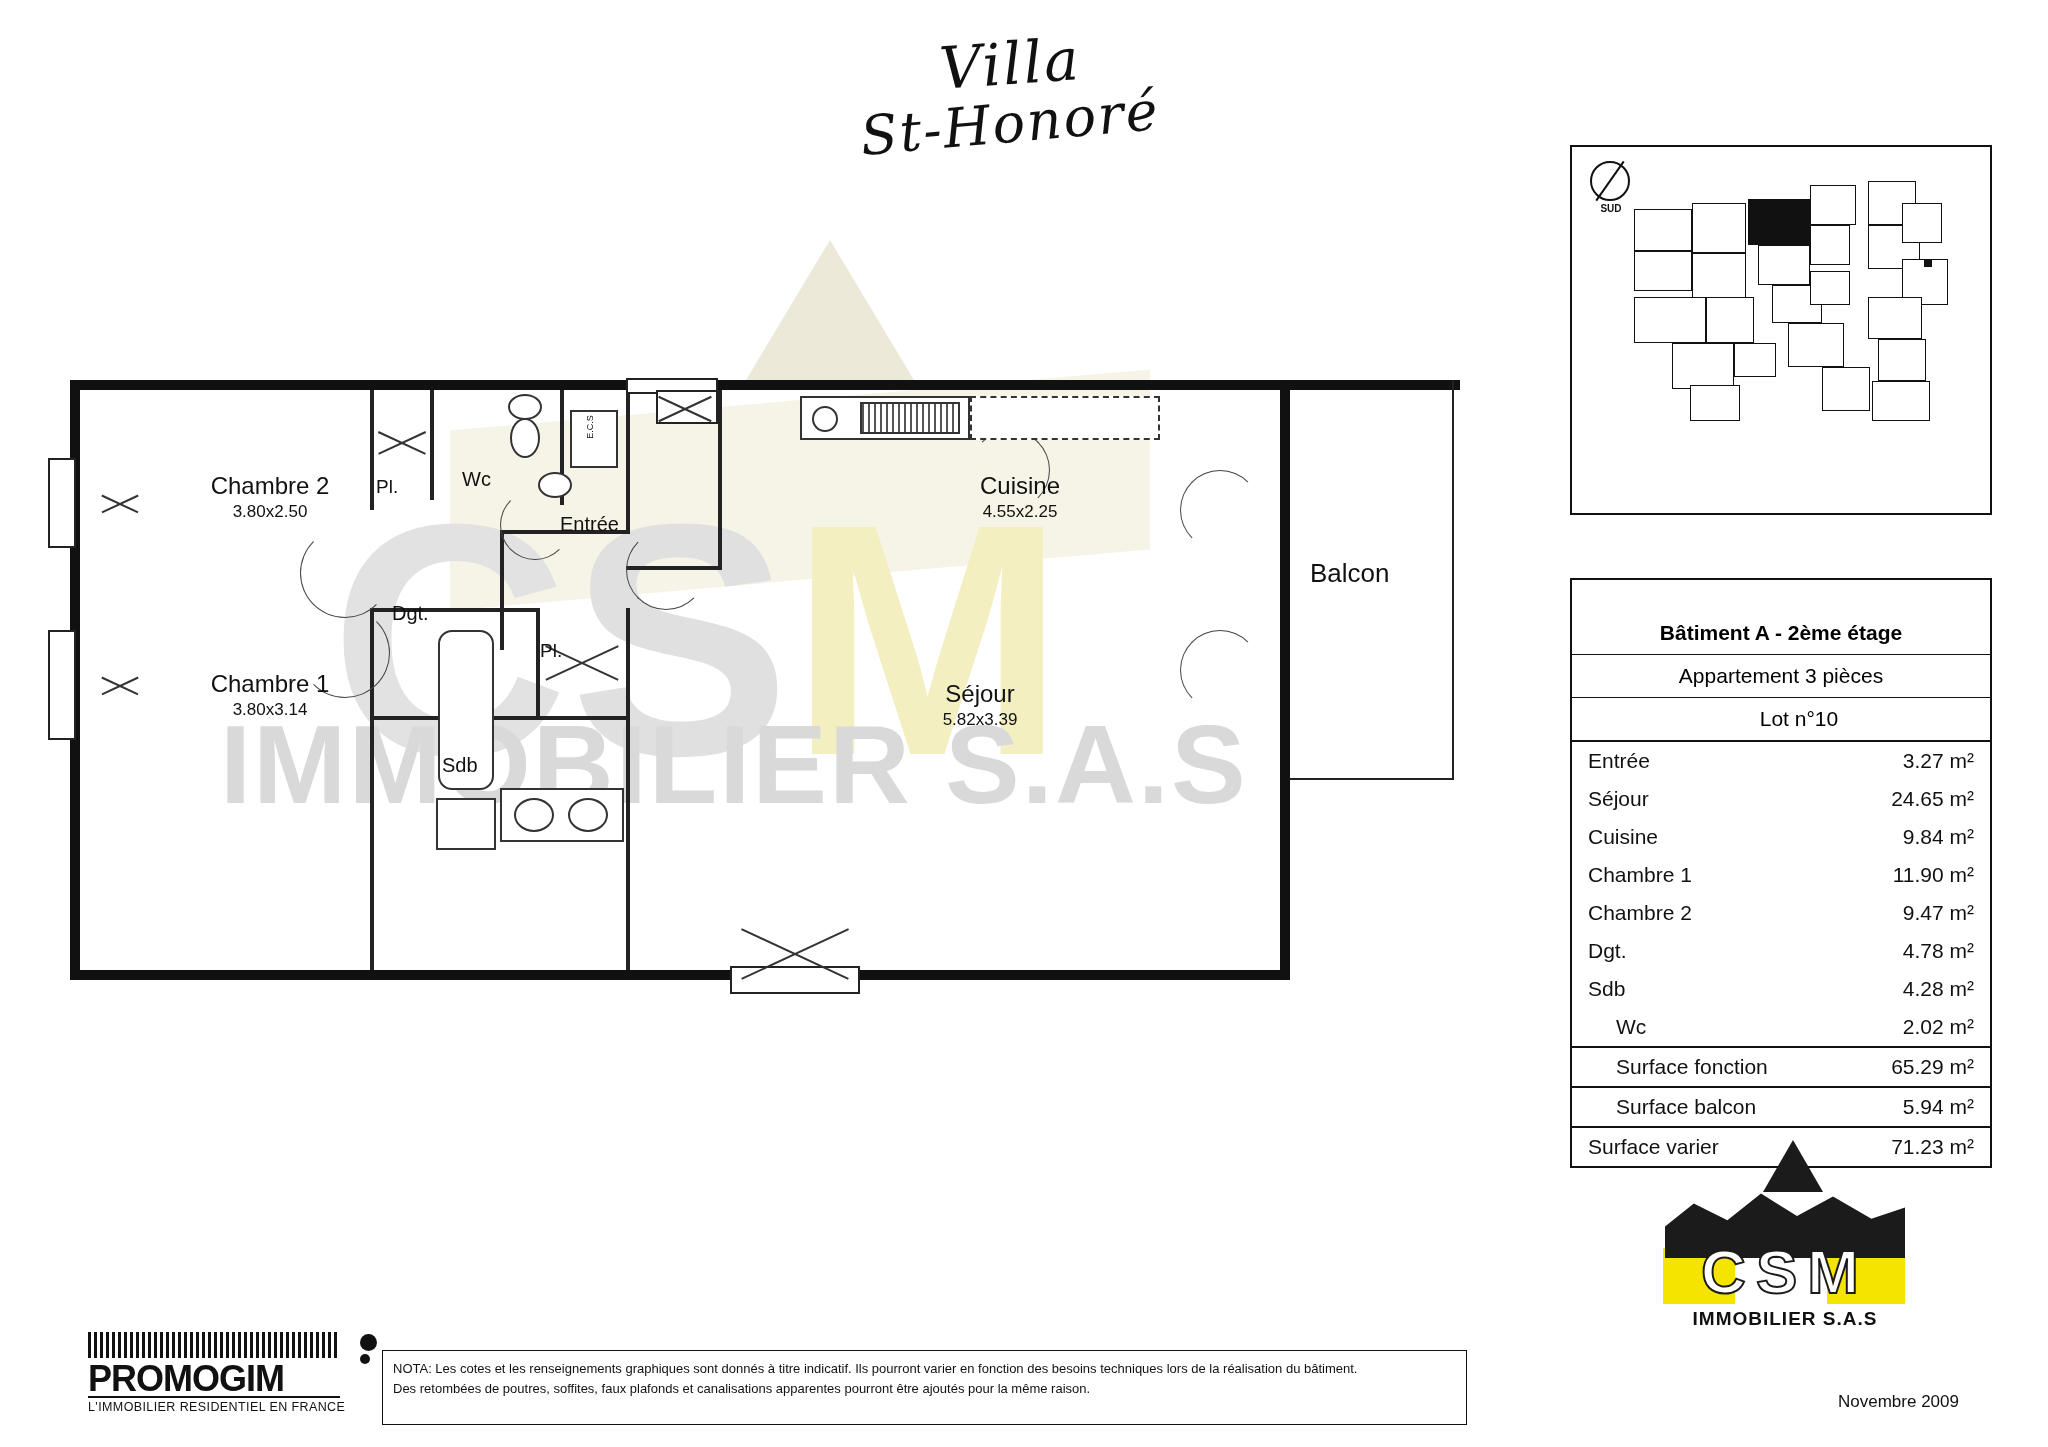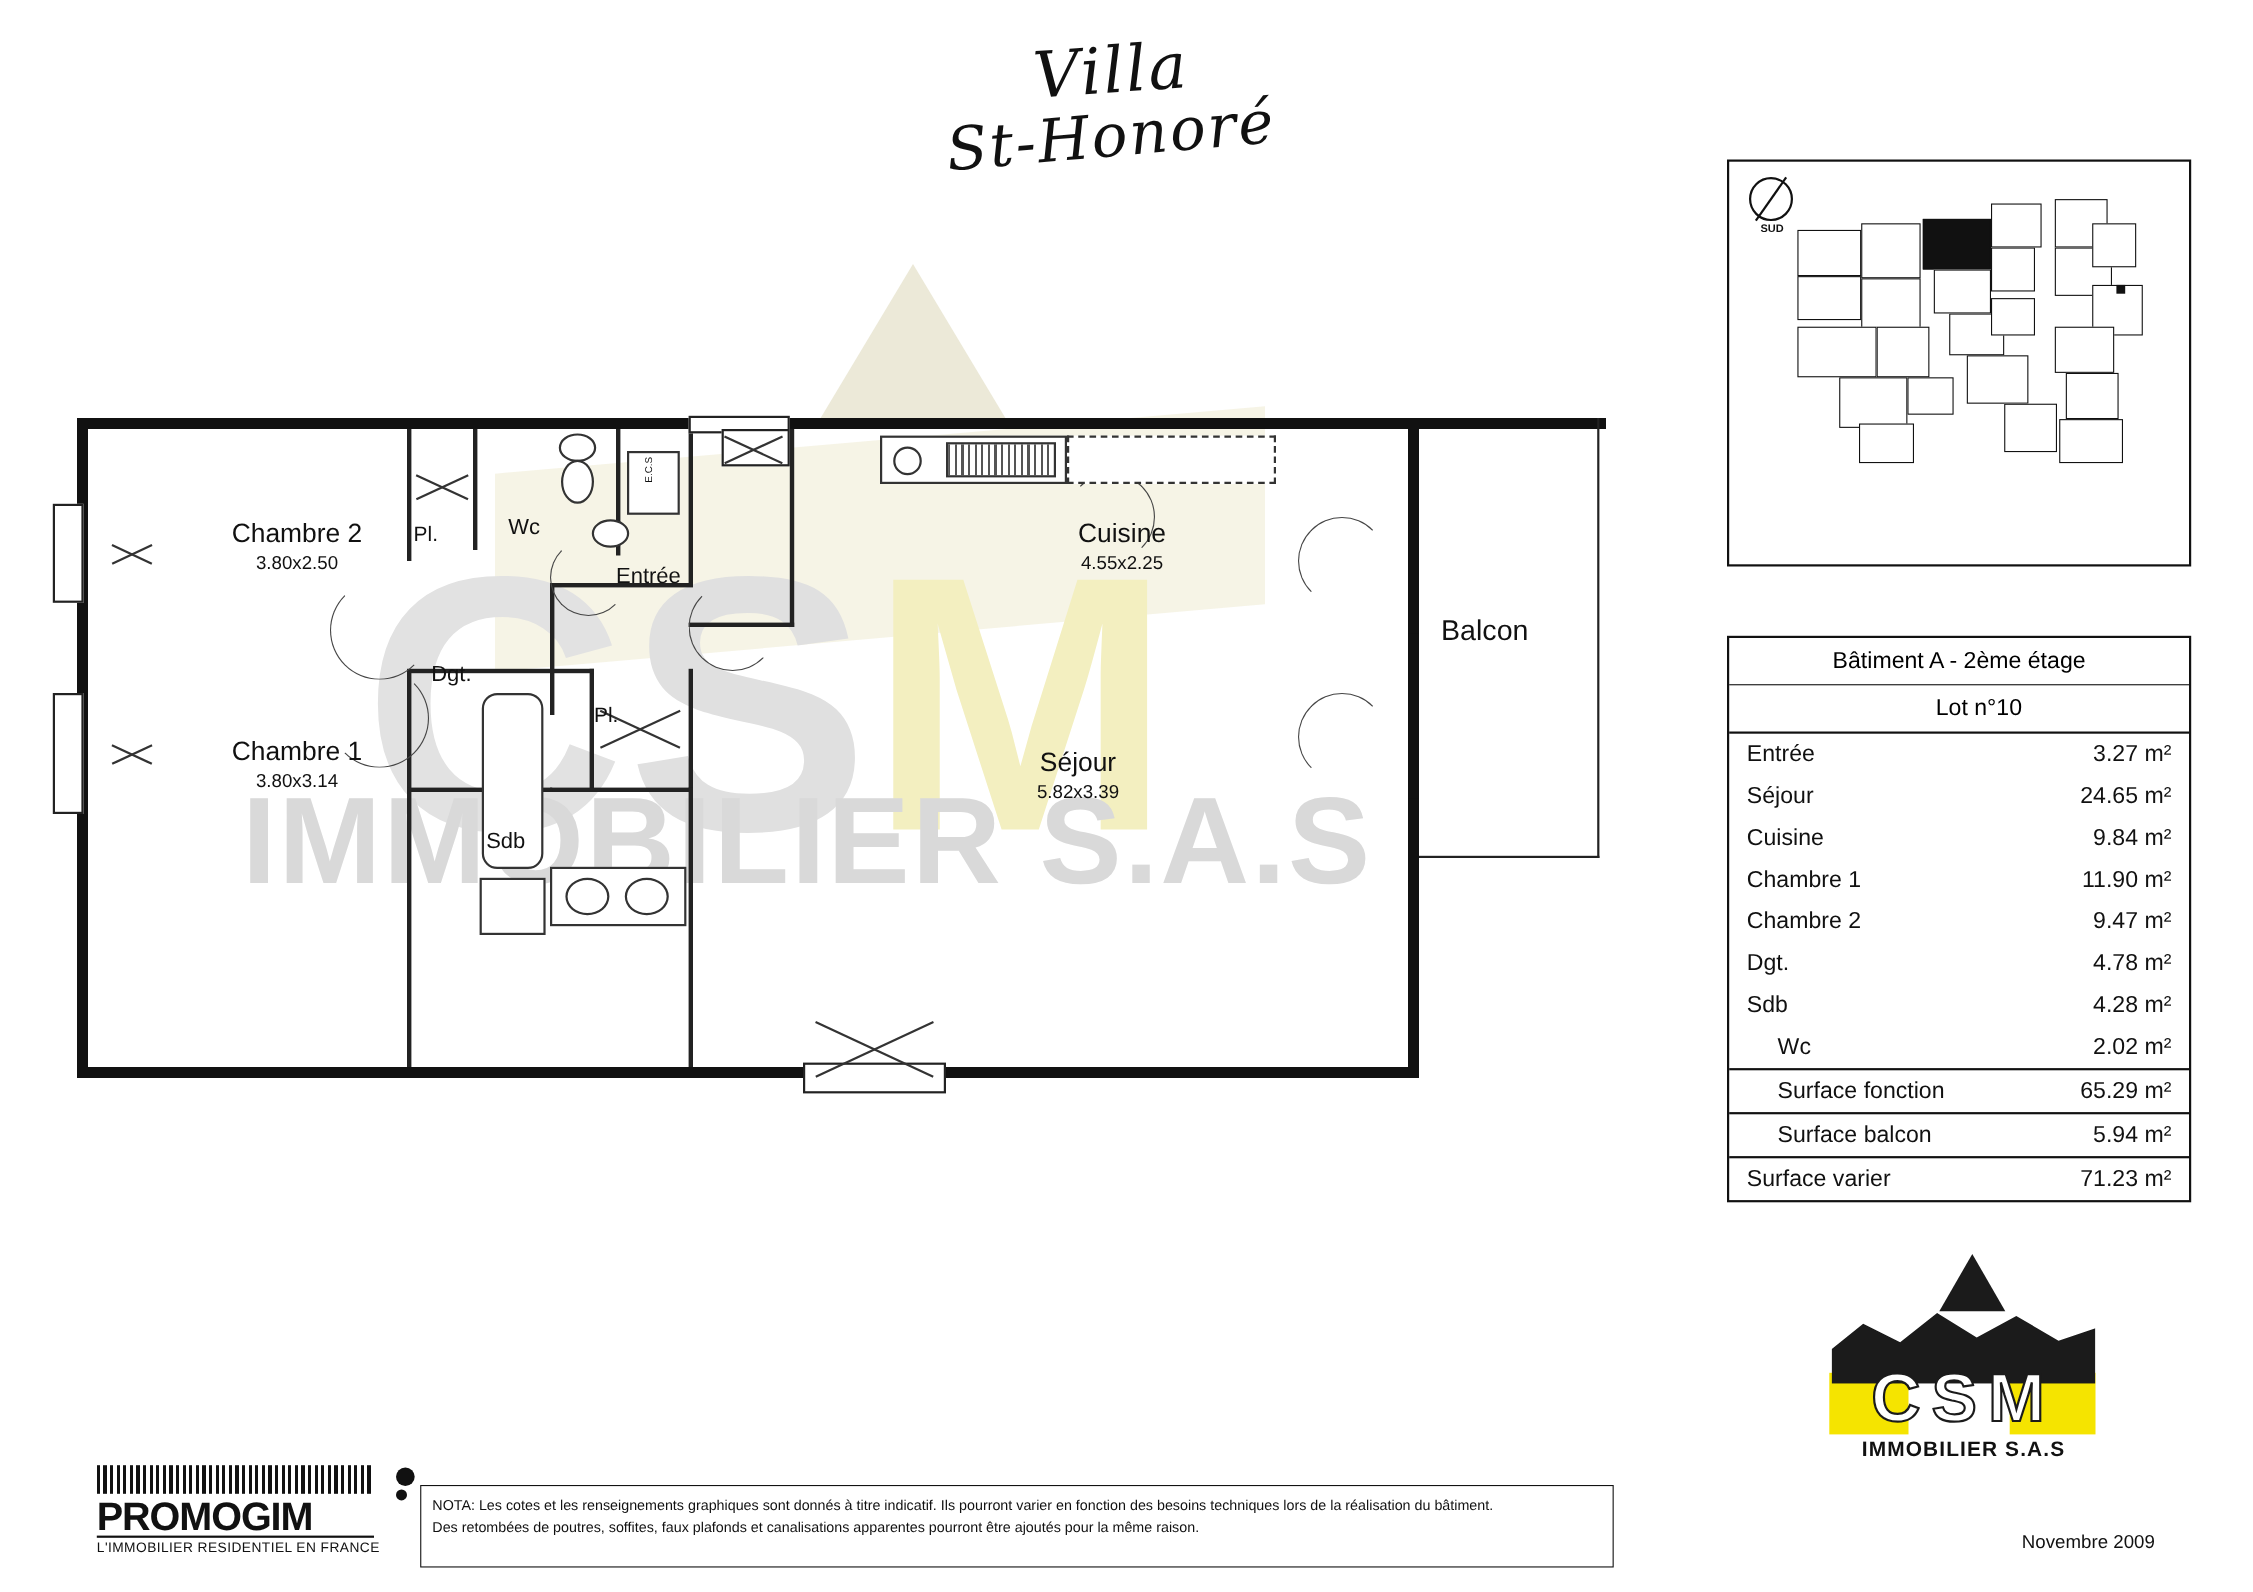--- a/index.html
+++ b/index.html
@@ -137,21 +137,21 @@
     position:absolute; left:1570px; top:578px; width:422px;
     border:2px solid #111;
     background:#fff;
   }
   .it-row {
     display:flex; justify-content:space-between;
     padding:7px 16px;
     font-size:21px; color:#111;
   }
   .it-center { display:block; text-align:center; padding:9px 8px; font-size:21px; }
-  .it-center.bold { font-weight:normal; }
+  .it-center.bold { font-weight:bold;margin-top:32px; }
   .it-sep { border-bottom:2px solid #111;padding-left:44px; }
   .it-thin { border-bottom:1px solid #111; }
 
   
   .csm-logo { position:absolute; left:1655px; top:1140px; width:260px; height:200px; }
   .csm-roof {
     position:absolute; left:108px; top:0;
     width:0;height:0;border-left:30px solid transparent;border-right:30px solid transparent;
     border-bottom:52px solid #1b1b1b;
   }
@@ -338,20 +338,21 @@
     <div class="mini-unit" style="left:296px; top:150px; width:54px; height:42px;"></div>
     <div class="mini-unit" style="left:306px; top:192px; width:48px; height:42px;"></div>
     <div class="mini-unit" style="left:300px; top:234px; width:58px; height:40px;"></div>
     <div class="mini-unit" style="left:118px; top:238px; width:50px; height:36px;"></div>
     <div class="mini-unit" style="left:238px; top:124px; width:40px; height:34px;"></div>
     <div class="mini-dot" style="left:352px; top:112px;"></div>
   </div>
 
   <div class="infotable">
     <div class="it-center bold it-thin">Bâtiment A - 2ème étage</div>
+    <div class="it-center it-thin">Appartement 3 pièces</div>
     <div class="it-center it-sep">Lot n°10</div>
 
     <div class="it-row">
       <span>Entrée</span>
       <span>3.27 m²</span>
     </div>
     <div class="it-row">
       <span>Séjour</span>
       <span>24.65 m²</span>
     </div>

